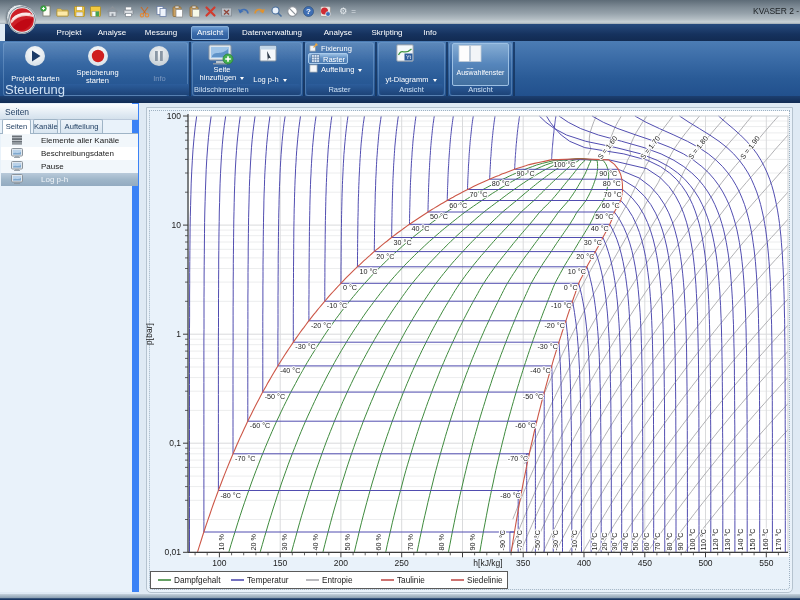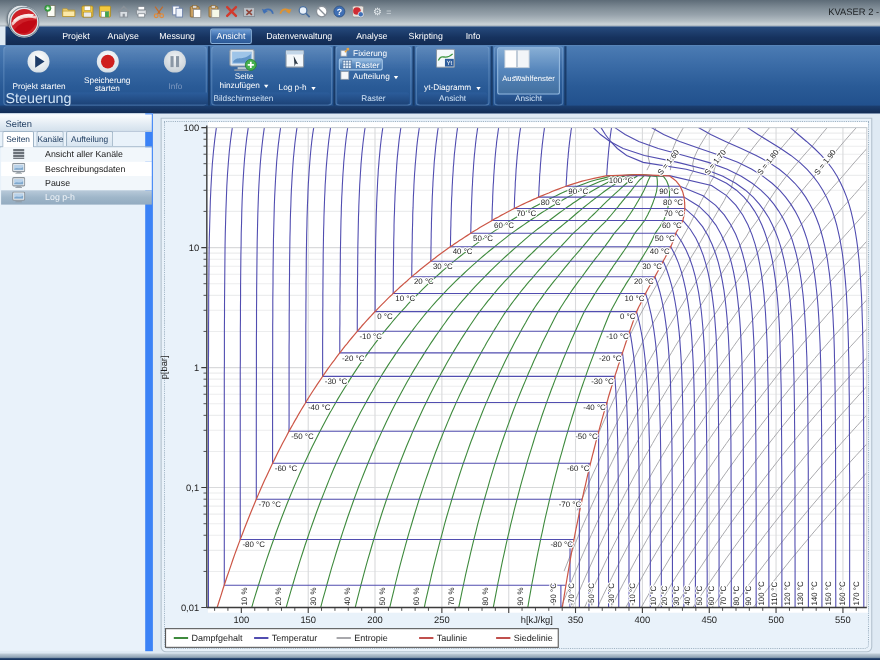--- a/index.html
+++ b/index.html
@@ -231,21 +231,21 @@
     <div class="sbtab" style="left:33px;width:25px">Kanäle</div>
     <div class="sbtab" style="left:60px;width:43px">Aufteilung</div>
     <div id="sblistline"></div>
     <div class="row" style="top:31px;background:#f2f7fb">
         <svg class="moni" viewBox="0 0 12 10">
           <rect x="1" y="0.5" width="10" height="2" fill="#6a7178"></rect>
           <rect x="1" y="3.1" width="10" height="2" fill="#6a7178"></rect>
           <rect x="1" y="5.7" width="10" height="2" fill="#6a7178"></rect>
           <rect x="1" y="8.3" width="10" height="1.2" fill="#6a7178"></rect>
         </svg>
-        <span class="txt">Ansicht aller Kanäle</span>
+        <span class="txt">Elemente aller Kanäle</span>
       </div>
     <div class="row" style="top:44px;background:#ffffff">
         <svg class="moni" viewBox="0 0 12 10">
           <rect x="0.5" y="0.5" width="11" height="7.5" rx="1" fill="#e8ecef" stroke="#8a939b" stroke-width="1"></rect>
           <rect x="1.8" y="1.8" width="8.4" height="4.9" fill="#b9d2ea"></rect>
           <path d="M2 5.5 C4.5 3.2 7 6.5 10 3.8 L10 6.4 L2 6.4 Z" fill="#7fa8cd"></path>
           <rect x="4" y="8.2" width="4" height="1" fill="#9aa3ab"></rect>
           <rect x="3" y="9.2" width="6" height="0.8" fill="#8a939b"></rect>
         </svg>
         <span class="txt">Beschreibungsdaten</span>

